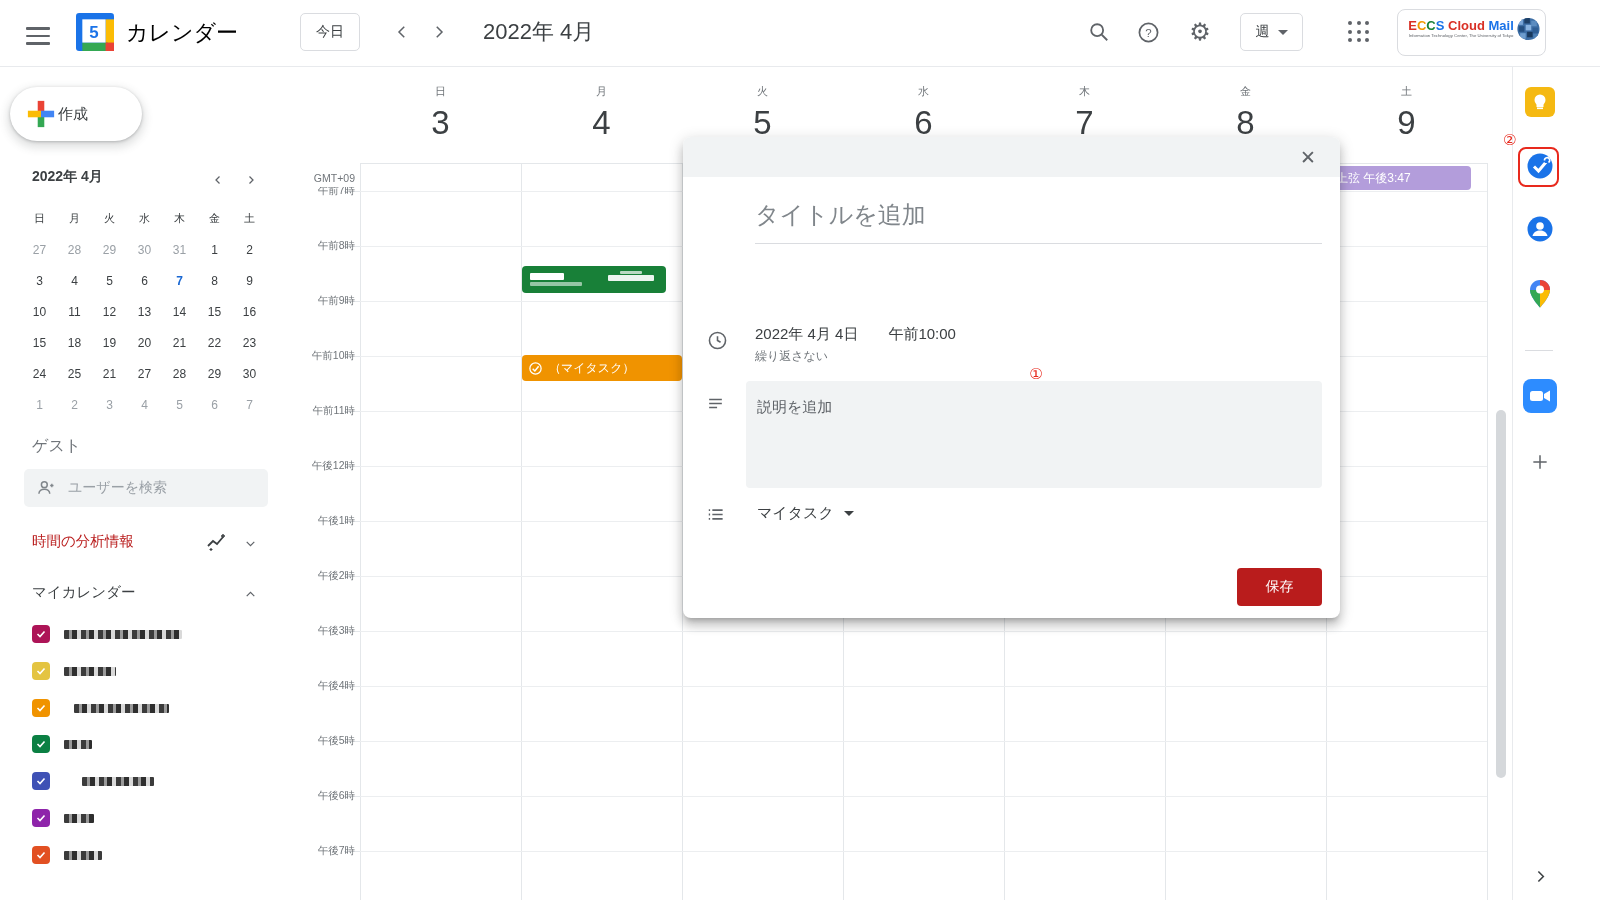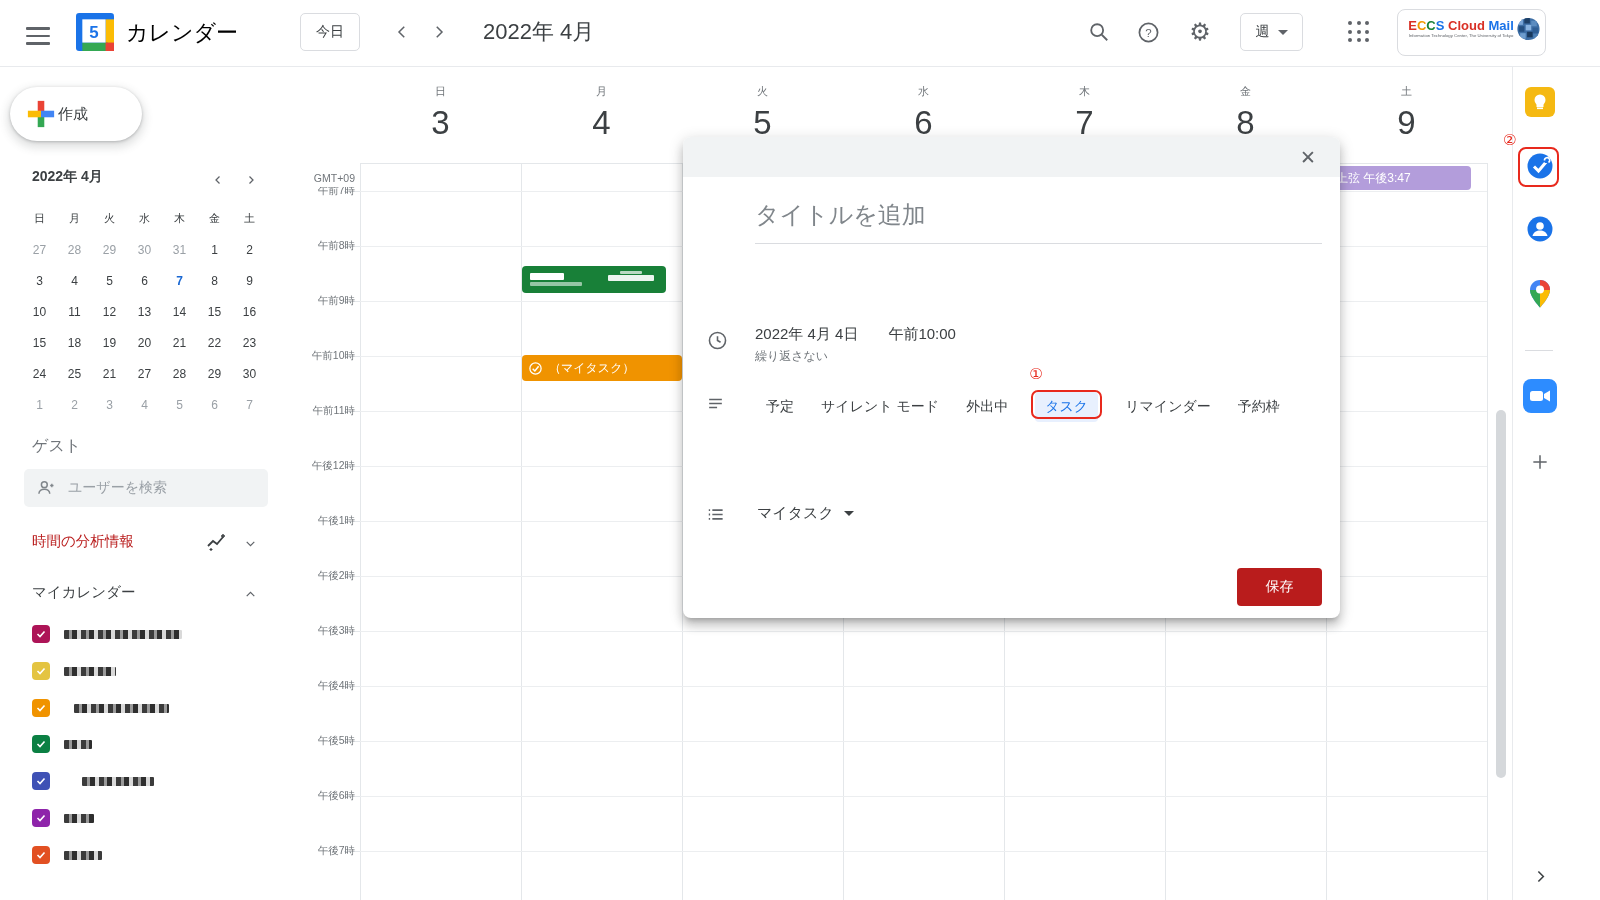--- a/index.html
+++ b/index.html
@@ -504,20 +504,23 @@
         <span class="frame"></span>
         <span class="num">①</span>
       </span>
       <span class="dlg-tab">リマインダー</span>
       <span class="dlg-tab">予約枠</span>
     </div>
 
     <svg class="dicon" style="left:23px;top:257px;" width="19" height="19" viewBox="0 0 24 24">
       <path d="M4 7 H20 M4 12 H20 M4 17 H14" stroke="currentColor" stroke-width="2"></path>
     </svg>
+    <div class="dlg-desc">
+      <span>説明を追加</span>
+    </div>
 
     <svg class="dicon" style="left:23px;top:368px;" width="19" height="19" viewBox="0 0 24 24">
       <path d="M8 6.5 H21 M8 12 H21 M8 17.5 H21" stroke="currentColor" stroke-width="2"></path>
       <path d="M3.5 6.5 H5.2 M3.5 12 H5.2 M3.5 17.5 H5.2" stroke="currentColor" stroke-width="2.4"></path>
     </svg>
     <div class="dlg-list">
       <span>マイタスク</span>
       <span class="caret-down" style="border-top-color:#3c4043;"></span>
     </div>
 

